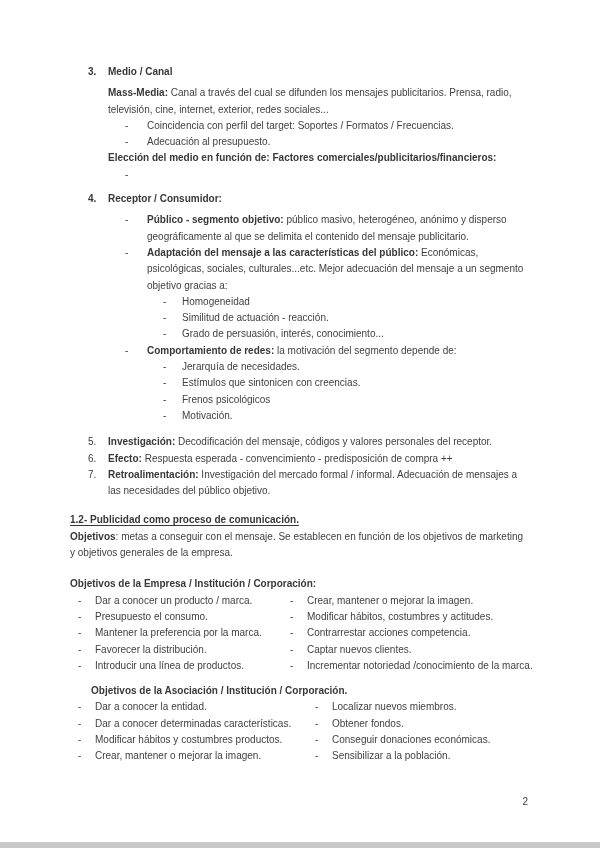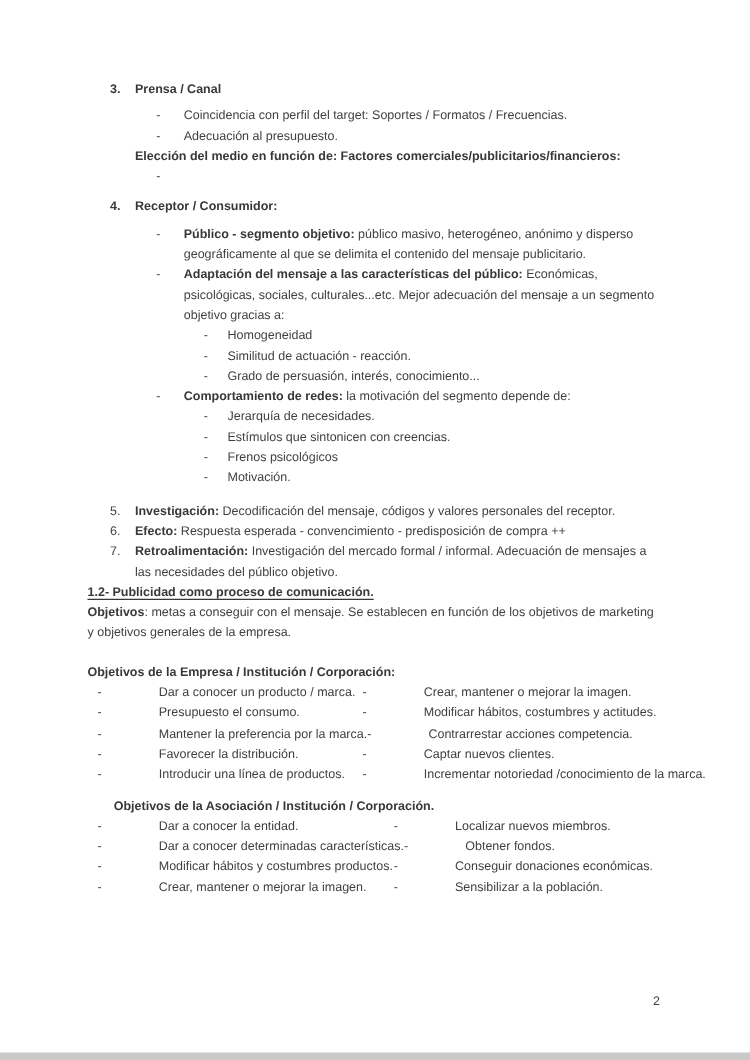--- a/index.html
+++ b/index.html
@@ -31,35 +31,36 @@
   .b1 { padding-left: 55px; }
   .b2 { padding-left: 93px; }
   .b2 .dash { flex: 0 0 19px; }
   .btext { flex: 1 1 auto; }
 
   .mt-sec4 { margin-top: 8px; }
   .mb-title { margin-bottom: 5px; }
   .mt-items { margin-top: 10px; }
 
   .h12 {
+    margin-top: 13px;
     font-weight: bold;
     color: #383838;
     text-decoration: underline;
     text-underline-offset: 2px;
   }
 
   .subhead { font-weight: bold; color: #383838; }
   .mt-emp { margin-top: 15px; }
   .mt-aso { margin-top: 9px; margin-left: 21px; }
 
   
   .row2 { display: flex; padding-left: 8px; }
   .row2 .cell { display: flex; }
   .row2 .cell .dash { flex: 0 0 17px; }
-  .row2 .cell .btext { white-space: nowrap; margin-left: 32px; }
+  .row2 .cell .btext { white-space: nowrap; }
   .left-a { flex: 0 0 212px; }
   .left-b { flex: 0 0 237px; }
   .rightcell { flex: 1 1 auto; }
 
   .pagenum {
     position: absolute;
     right: 72px;
     bottom: 38px;
     font-size: 10px;
     color: #3f3f3f;
@@ -72,22 +73,23 @@
   }
 </style>
 </head>
 <body>
 
 <div class="page">
 
   <section>
     <div class="numrow boldrow mb-title">
       <span class="num">3.</span>
-      <span class="ntitle">Prensa / Canal</span>
-    </div>
+      <span class="ntitle">Medio / Canal</span>
+    </div>
+    <p class="ind-a"><b>Mass-Media:</b><span> Canal a través del cual se difunden los mensajes publicitarios. Prensa, radio, televisión, cine, internet, exterior, redes sociales...</span></p>
     <div class="bullet b1">
       <span class="dash">-</span>
       <p class="btext">Coincidencia con perfil del target: Soportes / Formatos / Frecuencias.</p>
     </div>
     <div class="bullet b1">
       <span class="dash">-</span>
       <p class="btext">Adecuación al presupuesto.</p>
     </div>
     <p class="ind-a"><b>Elección del medio en función de: Factores comerciales/publicitarios/financieros:</b></p>
     <div class="bullet b1">

